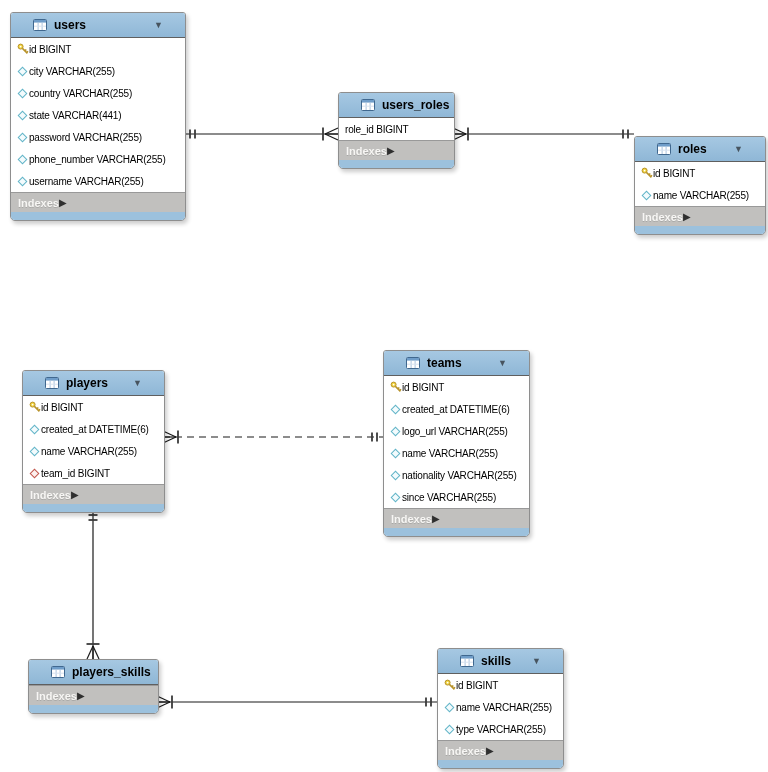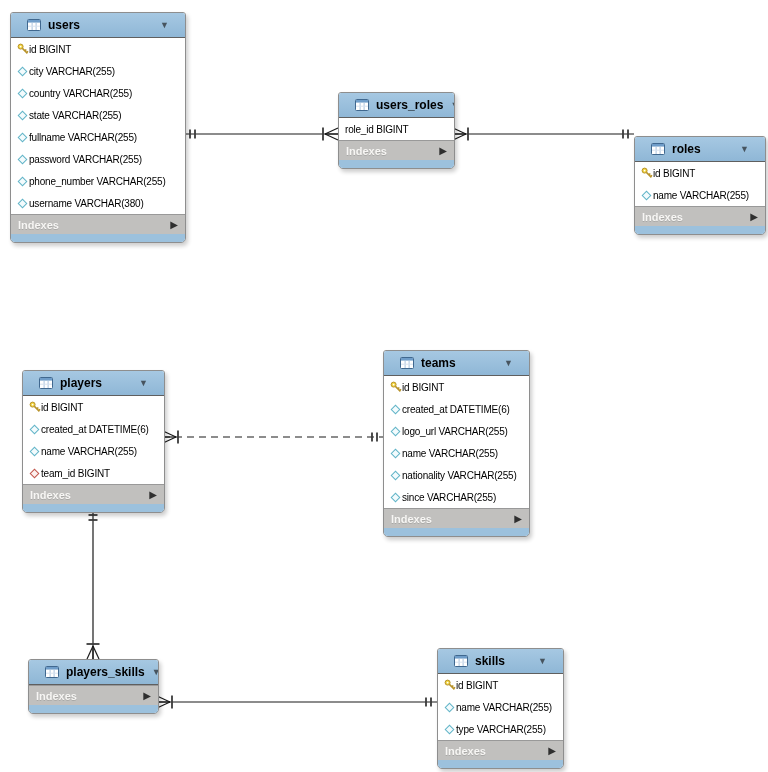--- a/index.html
+++ b/index.html
@@ -10,34 +10,34 @@
   }
   html,body{margin:0;padding:0;}
   body{width:768px;height:772px;background:var(--canvas-bg);
        font-family:"Liberation Sans",sans-serif;}
   #canvas{position:relative;width:768px;height:772px;overflow:hidden;background:var(--canvas-bg);}
   #connections{position:absolute;left:0;top:0;z-index:1;}
   .table-card{position:absolute;z-index:2;border:1px solid var(--tbl-border);
       border-radius:3px 3px 5px 5px;box-shadow:2px 3px 4px rgba(0,0,0,.20);
       background:var(--body-bg);overflow:hidden;}
   .tbl-header{height:24px;background:linear-gradient(var(--hdr-top),var(--hdr-bot));
-      display:flex;align-items:center;padding:0 16px;gap:7px;border-bottom:1px solid #5f5f5f;}
+      display:flex;align-items:center;padding:0 22px;gap:7px;border-bottom:1px solid #5f5f5f;}
   .tbl-title{font-size:12px;font-weight:bold;color:var(--hdr-text);flex:1;white-space:nowrap;}
   .collapse{font-size:9px;color:var(--collapse);line-height:1;}
   .tbl-body{background:var(--body-bg);}
   .col-row{height:22px;display:flex;align-items:center;padding:0 5px;
       font-size:10px;letter-spacing:-0.2px;white-space:nowrap;color:#000;}
   .col-row.noicon{padding-left:6px;}
   .row-sep:not(:first-child){border-top:4px solid #eab308;}
   .icon-cell{width:13px;min-width:13px;display:flex;justify-content:center;align-items:center;}
   .diamond{width:7px;height:7px;transform:rotate(45deg);border:1px solid;box-sizing:border-box;}
   .diamond.attr{border-color:var(--attr);background:#f3fbfd;}
   .diamond.fk{border-color:var(--fk);background:#fdf0ee;}
   .idx-row{height:19px;background:var(--idx-bg);border-top:1px solid #999;
-      display:flex;align-items:center;justify-content:space-between;padding:0 7px;}
+      display:flex;align-items:center;justify-content:flex-start;padding:0 7px;}
   .idx-label{font-size:11px;font-weight:bold;color:var(--idx-text);
       text-shadow:0 1px 0 rgba(0,0,0,0.12);}
   .expand{font-size:10px;color:var(--expand);line-height:1;}
   .strip{height:8px;background:var(--strip);}
 </style>
 </head>
 <body>
 
 <div id="canvas">
   <svg id="connections" width="768" height="772">
@@ -122,45 +122,39 @@
           <div class="col-row">
             <span class="icon-cell">
               <span class="diamond attr"></span>
             </span>
             <span>country VARCHAR(255)</span>
           </div>
           <div class="col-row">
             <span class="icon-cell">
               <span class="diamond attr"></span>
             </span>
-            <span>state VARCHAR(255)</span>
-          </div>
-          <div class="col-row">
-            <span class="icon-cell">
-              <span class="diamond attr"></span>
-            </span>
-            <span>fullname VARCHAR(255)</span>
+            <span>state VARCHAR(441)</span>
           </div>
           <div class="col-row">
             <span class="icon-cell">
               <span class="diamond attr"></span>
             </span>
             <span>password VARCHAR(255)</span>
           </div>
           <div class="col-row">
             <span class="icon-cell">
               <span class="diamond attr"></span>
             </span>
             <span>phone_number VARCHAR(255)</span>
           </div>
           <div class="col-row">
             <span class="icon-cell">
               <span class="diamond attr"></span>
             </span>
-            <span>username VARCHAR(380)</span>
+            <span>username VARCHAR(255)</span>
           </div>
         </div>
         <div class="idx-row">
           <span class="idx-label">Indexes</span>
           <span class="expand">▶</span>
         </div>
         <div class="strip"></div>
       </div>
       <div class="table-card" style="left: 338px; top: 92px; width: 115px;">
         <div class="tbl-header">

